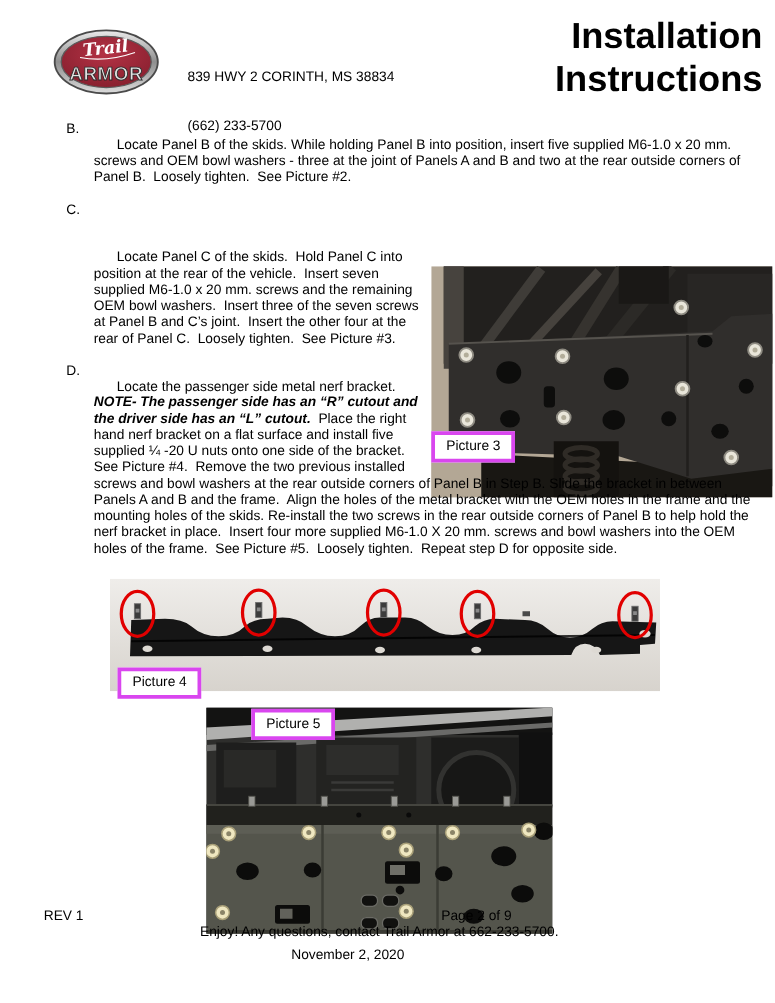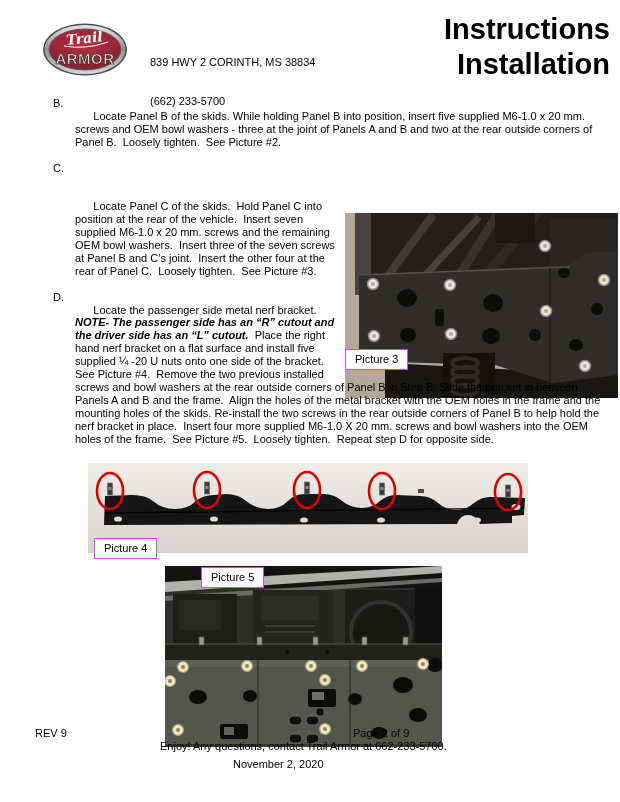--- a/index.html
+++ b/index.html
@@ -16,21 +16,21 @@
   }
   
   .content { position:absolute; left:53px; top:97px; width:549px; font-size:11px; line-height:12.9px; }
   .step { position:relative; padding-left:22px; white-space:pre-wrap; }
   .step-label { position:absolute; left:0; top:0; white-space:normal; }
   .note { font-weight:bold; font-style:italic; }
   
   .pic { position:relative; }
   .pic svg { display:block; }
   .pic-label {
-    position:absolute; background:#ffffff; border:1px solid #d946ef;
+    position:absolute; background:#ffffff; border:3px solid #d946ef;
     font-size:11px; line-height:13px; padding:3px 9px; white-space:nowrap;
   }
   .pic3 { float:right; width:273px; height:185px; margin:0 -16px 6px 8px; }
   .pic3 .pic-label { left:0; bottom:2px; }
   .pic4 { width:440px; height:98px; margin:5px 0 0 35px; }
   .pic4 .pic-label { left:6px; bottom:2px; }
   .pic5 { width:277px; height:181px; margin:5px 0 0 112px; }
   .pic5 .pic-label { left:0; top:1px;margin-left:36px; }
   
   .footer { font-size:11px; line-height:13px; }
@@ -65,22 +65,22 @@
       <text x="43" y="41" text-anchor="middle" font-family="Liberation Sans, sans-serif" font-weight="bold" font-size="15" fill="#e2e2e2" stroke="#2a2a2a" stroke-width="0.7" letter-spacing="0.5">ARMOR</text>
     </svg>
   </div>
 
   <div class="contact">
     <div>839 HWY 2 CORINTH, MS 38834</div>
     <div>(662) 233-5700</div>
   </div>
 
   <div class="doc-title">
+    <div>Installation</div>
     <div>Instructions</div>
-    <div>Installation</div>
   </div>
 
   <div class="content">
 
     <div class="step">
       <span class="step-label">B.</span><span>Locate Panel B of the skids. While holding Panel B into position, insert five supplied M6-1.0 x 20 mm. screws and OEM bowl washers - three at the joint of Panels A and B and two at the rear outside corners of Panel B.  Loosely tighten.  See Picture #2.</span>
     </div>
 
     <div class="step">
       
@@ -290,19 +290,19 @@
             <circle cx="13" cy="164" r="2"></circle>
           <circle cx="160" cy="163" r="2"></circle>
         </g>
       </svg>
       <div class="pic-label">Picture 5</div>
     </div>
 
   </div>
 
   <div class="footer">
-    <span class="footer-rev">REV 9</span>
+    <span class="footer-rev">REV 1</span>
     <span class="footer-date">November 2, 2020</span>
     <span class="footer-page">Page 2 of 9</span>
     <span class="footer-tagline">Enjoy!  Any questions, contact Trail Armor at 662-233-5700.</span>
   </div>
 
 </div>
 
 </body></html>

